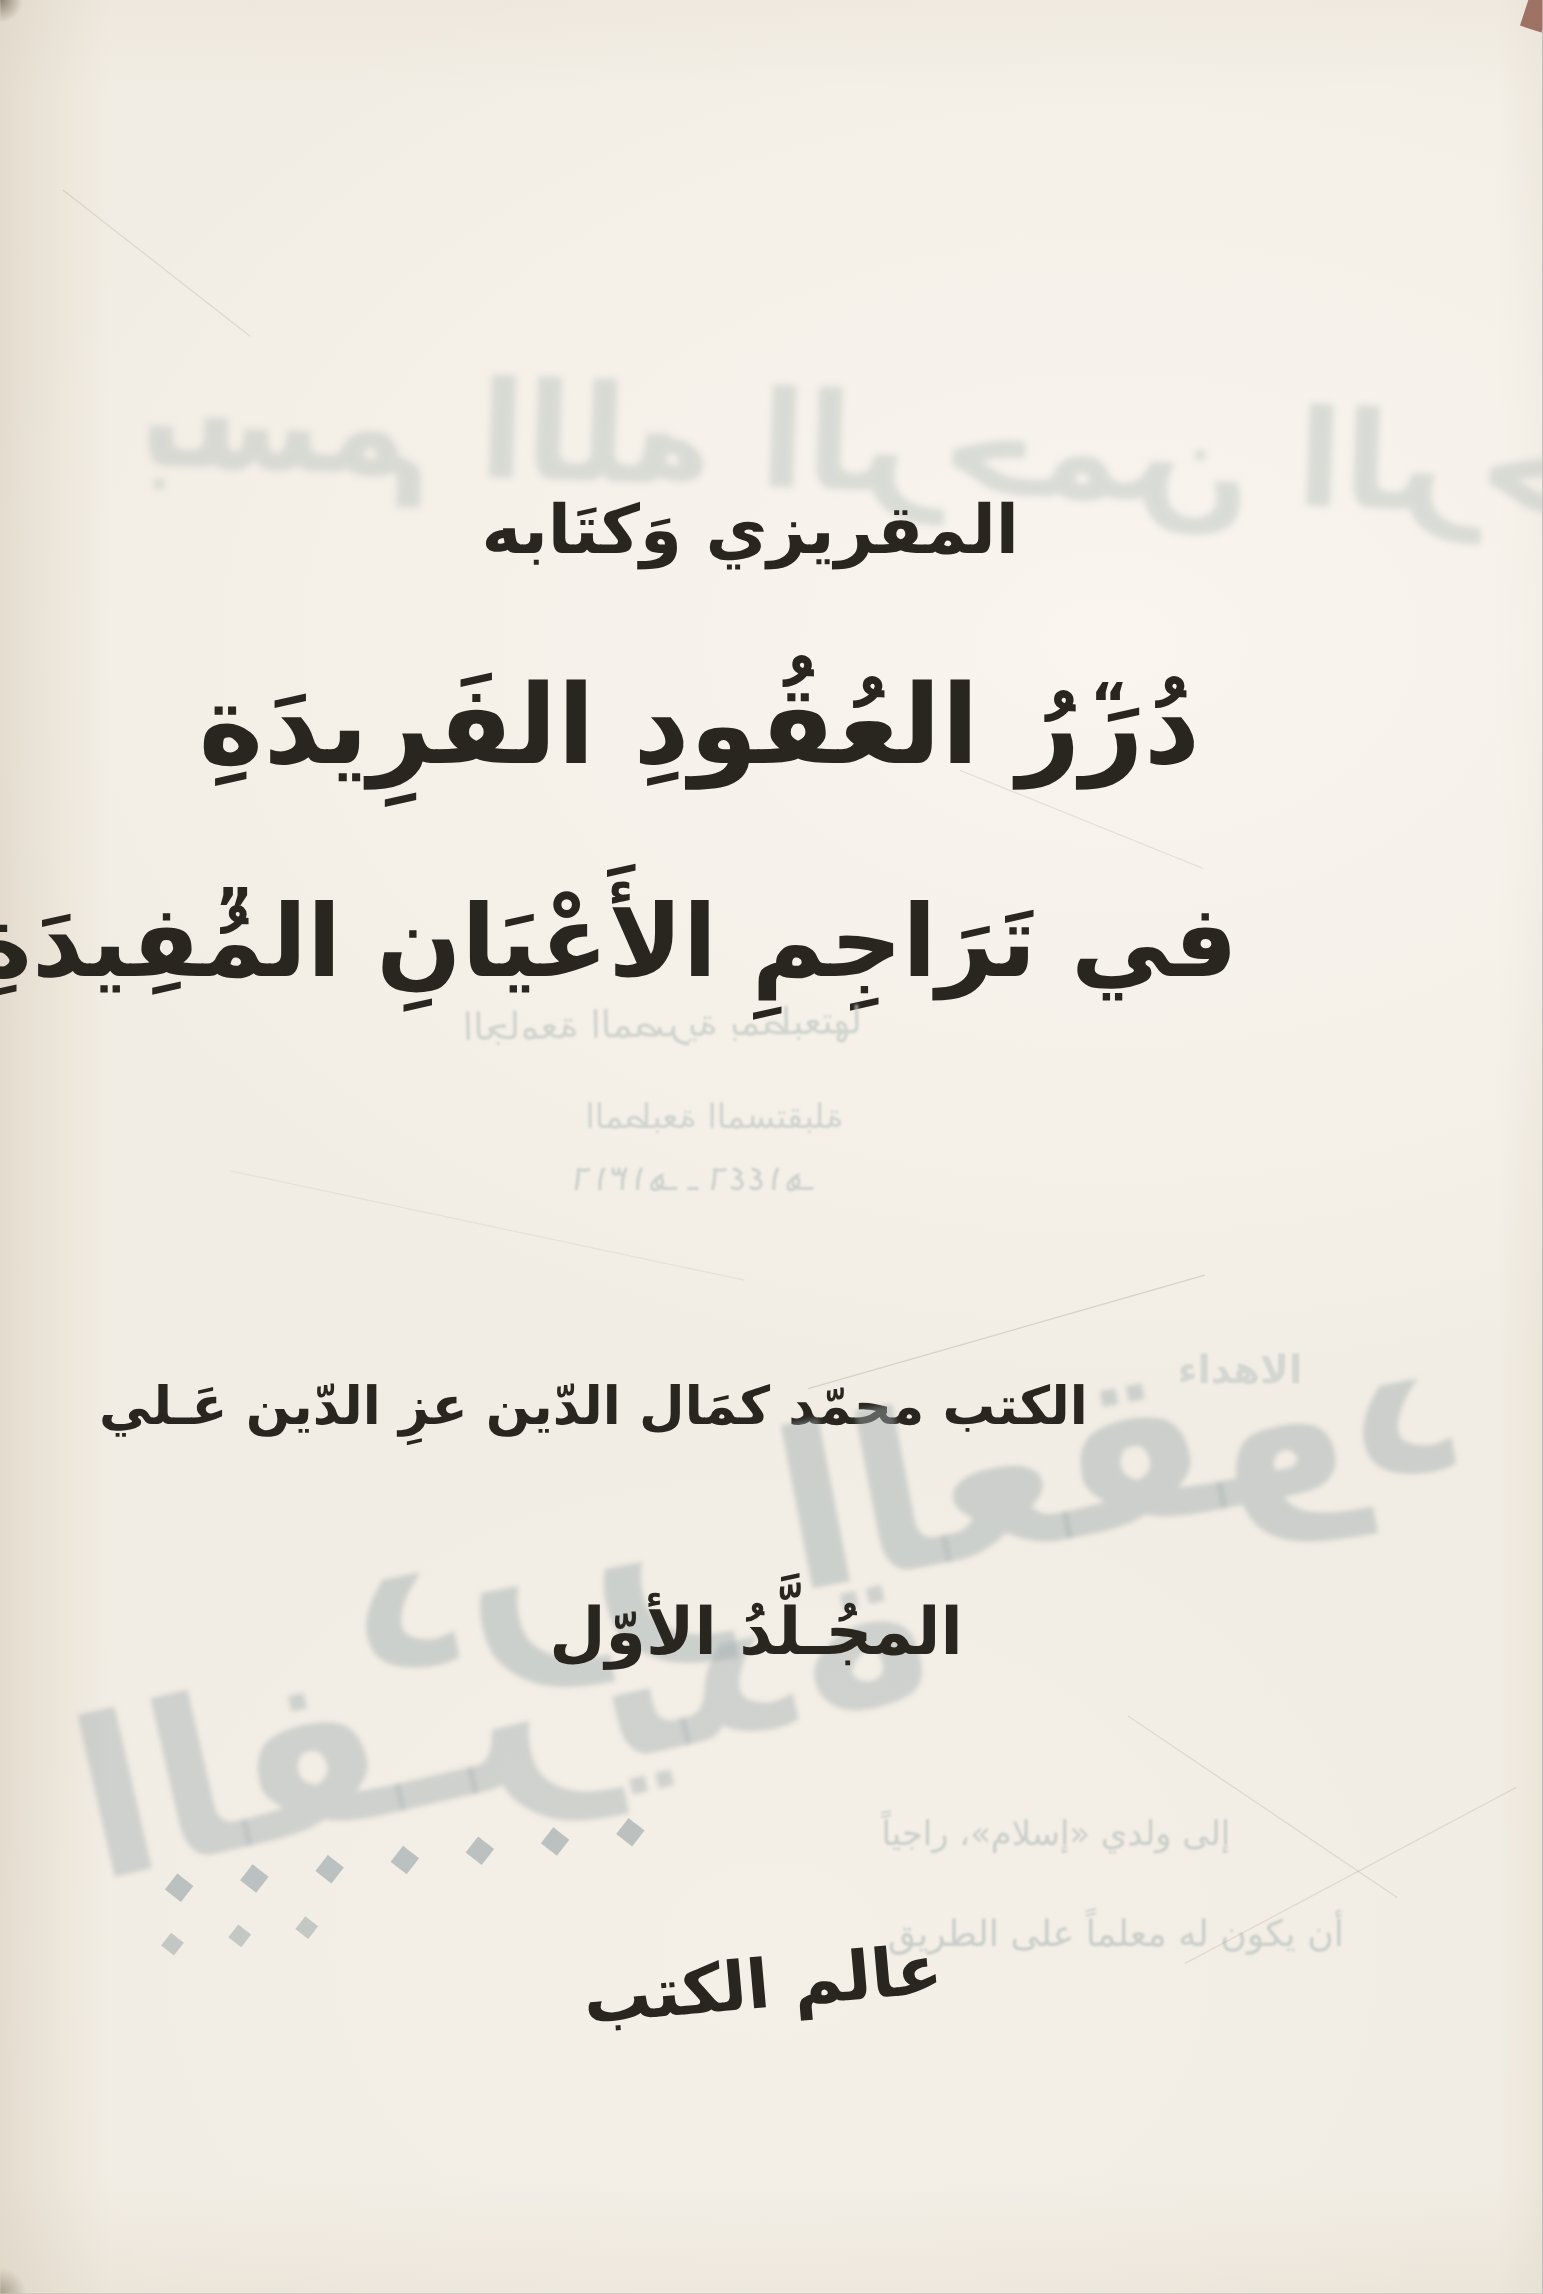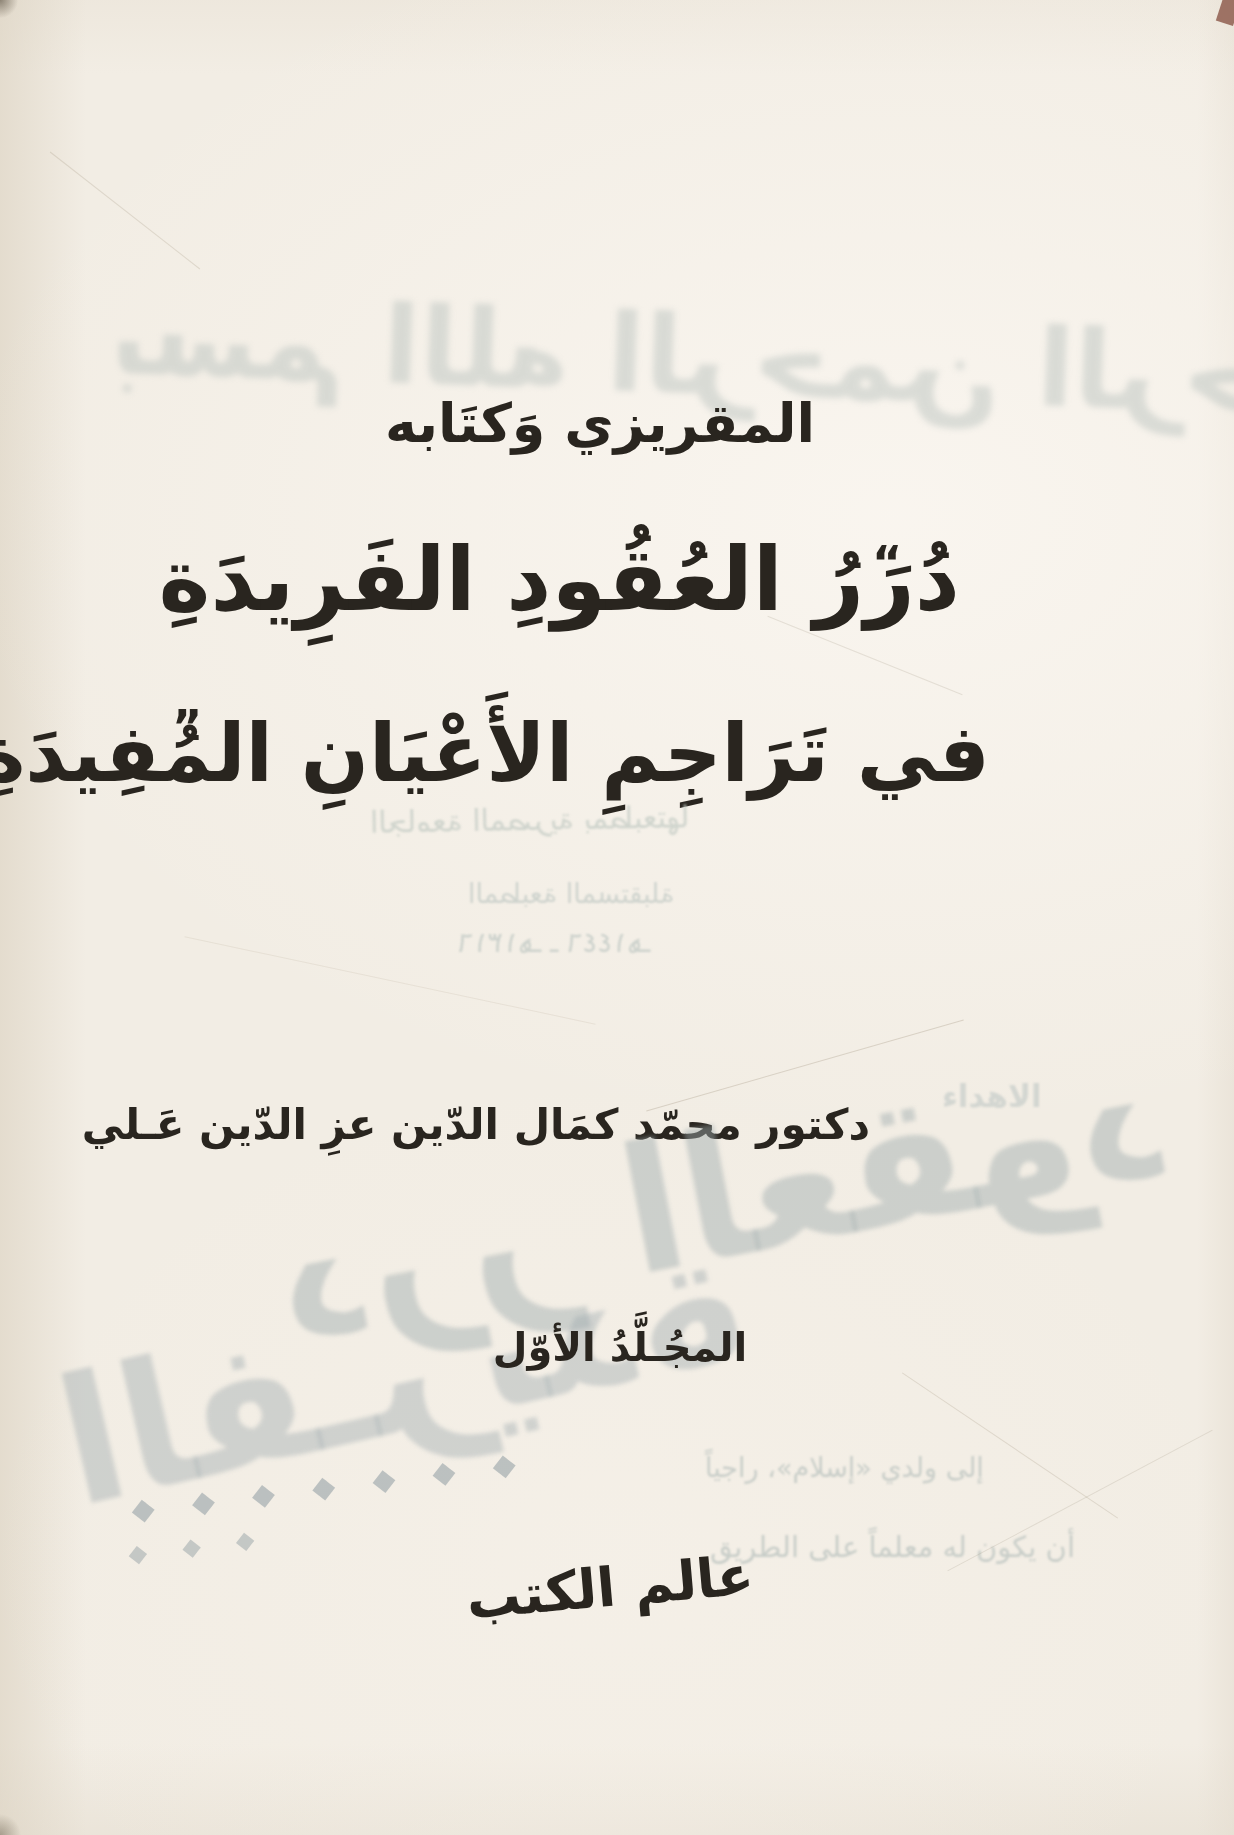--- a/index.html
+++ b/index.html
@@ -50,28 +50,28 @@
   <div class="abs ink center" style="left:150px;top:698px;width:840px;font-size:80px;line-height:1.4;">في تَرَاجِمِ الأَعْيَانِ المُفِيدَةِ</div>
 
   <div class="abs ink center" style="left:180px;top:518px;width:780px;font-size:88px;line-height:1.4;">دُرَرُ العُقُودِ الفَرِيدَةِ</div>
 
   <div class="abs ink" style="left:172px;top:700px;font-size:46px;">”</div>
 
   <div class="abs ghost mirror blur1" style="left:370px;top:802px;font-size:30px;color:#c3cbc4;opacity:.75;transform:scaleX(-1) rotate(1deg);">الجامعة المصرية بمطبعتها</div>
   <div class="abs ghost mirror blur1" style="left:468px;top:878px;font-size:27px;color:#c6cdc8;opacity:.8;">المطبعة المستقبلة</div>
   <div class="abs ghost mirror blur1" style="left:458px;top:926px;font-size:28px;color:#c6cdc8;opacity:.85;letter-spacing:3px;">١٣١٦هـ ـ ١٤٤٦هـ</div>
 
-  <div class="abs ink center" style="left:330px;top:1100px;width:540px;font-size:42px;letter-spacing:-1px;">دكتور محمّد كمَال الدّين عزِ الدّين عَـلي</div>
+  <div class="abs ink center" style="left:330px;top:1100px;width:540px;font-size:42px;letter-spacing:-1px;">الكتب محمّد كمَال الدّين عزِ الدّين عَـلي</div>
 
   <div class="abs ghost blur1" style="left:942px;top:1078px;font-size:31px;font-weight:bold;color:#d3d6d1;">الاهداء</div>
 
   <div class="abs ghost mirror blur2" style="left:270px;top:1095px;font-size:175px;font-weight:bold;color:rgba(158,170,174,.45);transform:scaleX(-1) rotate(11deg);">درر العقود</div>
   <div class="abs ghost mirror blur2" style="left:55px;top:1268px;font-size:175px;font-weight:bold;color:rgba(158,170,174,.42);transform:scaleX(-1) rotate(13deg);">الفـريدة</div>
 
-  <div class="abs ink center" style="left:470px;top:1324px;width:300px;font-size:40px;">المجُـلَّدُ الأوّل</div>
+  <div class="abs ink center" style="left:470px;top:1276px;width:300px;font-size:52px;">المجُـلَّدُ الأوّل</div>
 
   <div class="abs ghost blur1" style="left:705px;top:1452px;width:370px;font-size:27px;text-align:left;color:#c9cec9;">إلى ولدي «إسلام»، راجياً</div>
   <div class="abs ghost blur1" style="left:710px;top:1530px;width:505px;font-size:29px;text-align:left;color:#c9cec9;">أن يكون له معلماً على الطريق</div>
 
   <div class="abs ghost diamonds" style="left:130px;top:1468px;font-size:30px;color:rgba(150,162,166,.6);transform:rotate(-7deg);">◆ ◆ ◆ ◆ ◆ ◆ ◆</div>
   <div class="abs ghost diamonds" style="left:128px;top:1532px;font-size:24px;color:rgba(150,162,166,.5);transform:rotate(-7deg);">◆ ◆ ◆</div>
 
   <div class="abs ink center" style="left:460px;top:1556px;width:300px;font-size:54px;transform:rotate(-5deg);">عالم الكتب</div>
 
   <div class="scratch" style="left:640px;top:1065px;width:330px;transform:rotate(-16deg);"></div>

